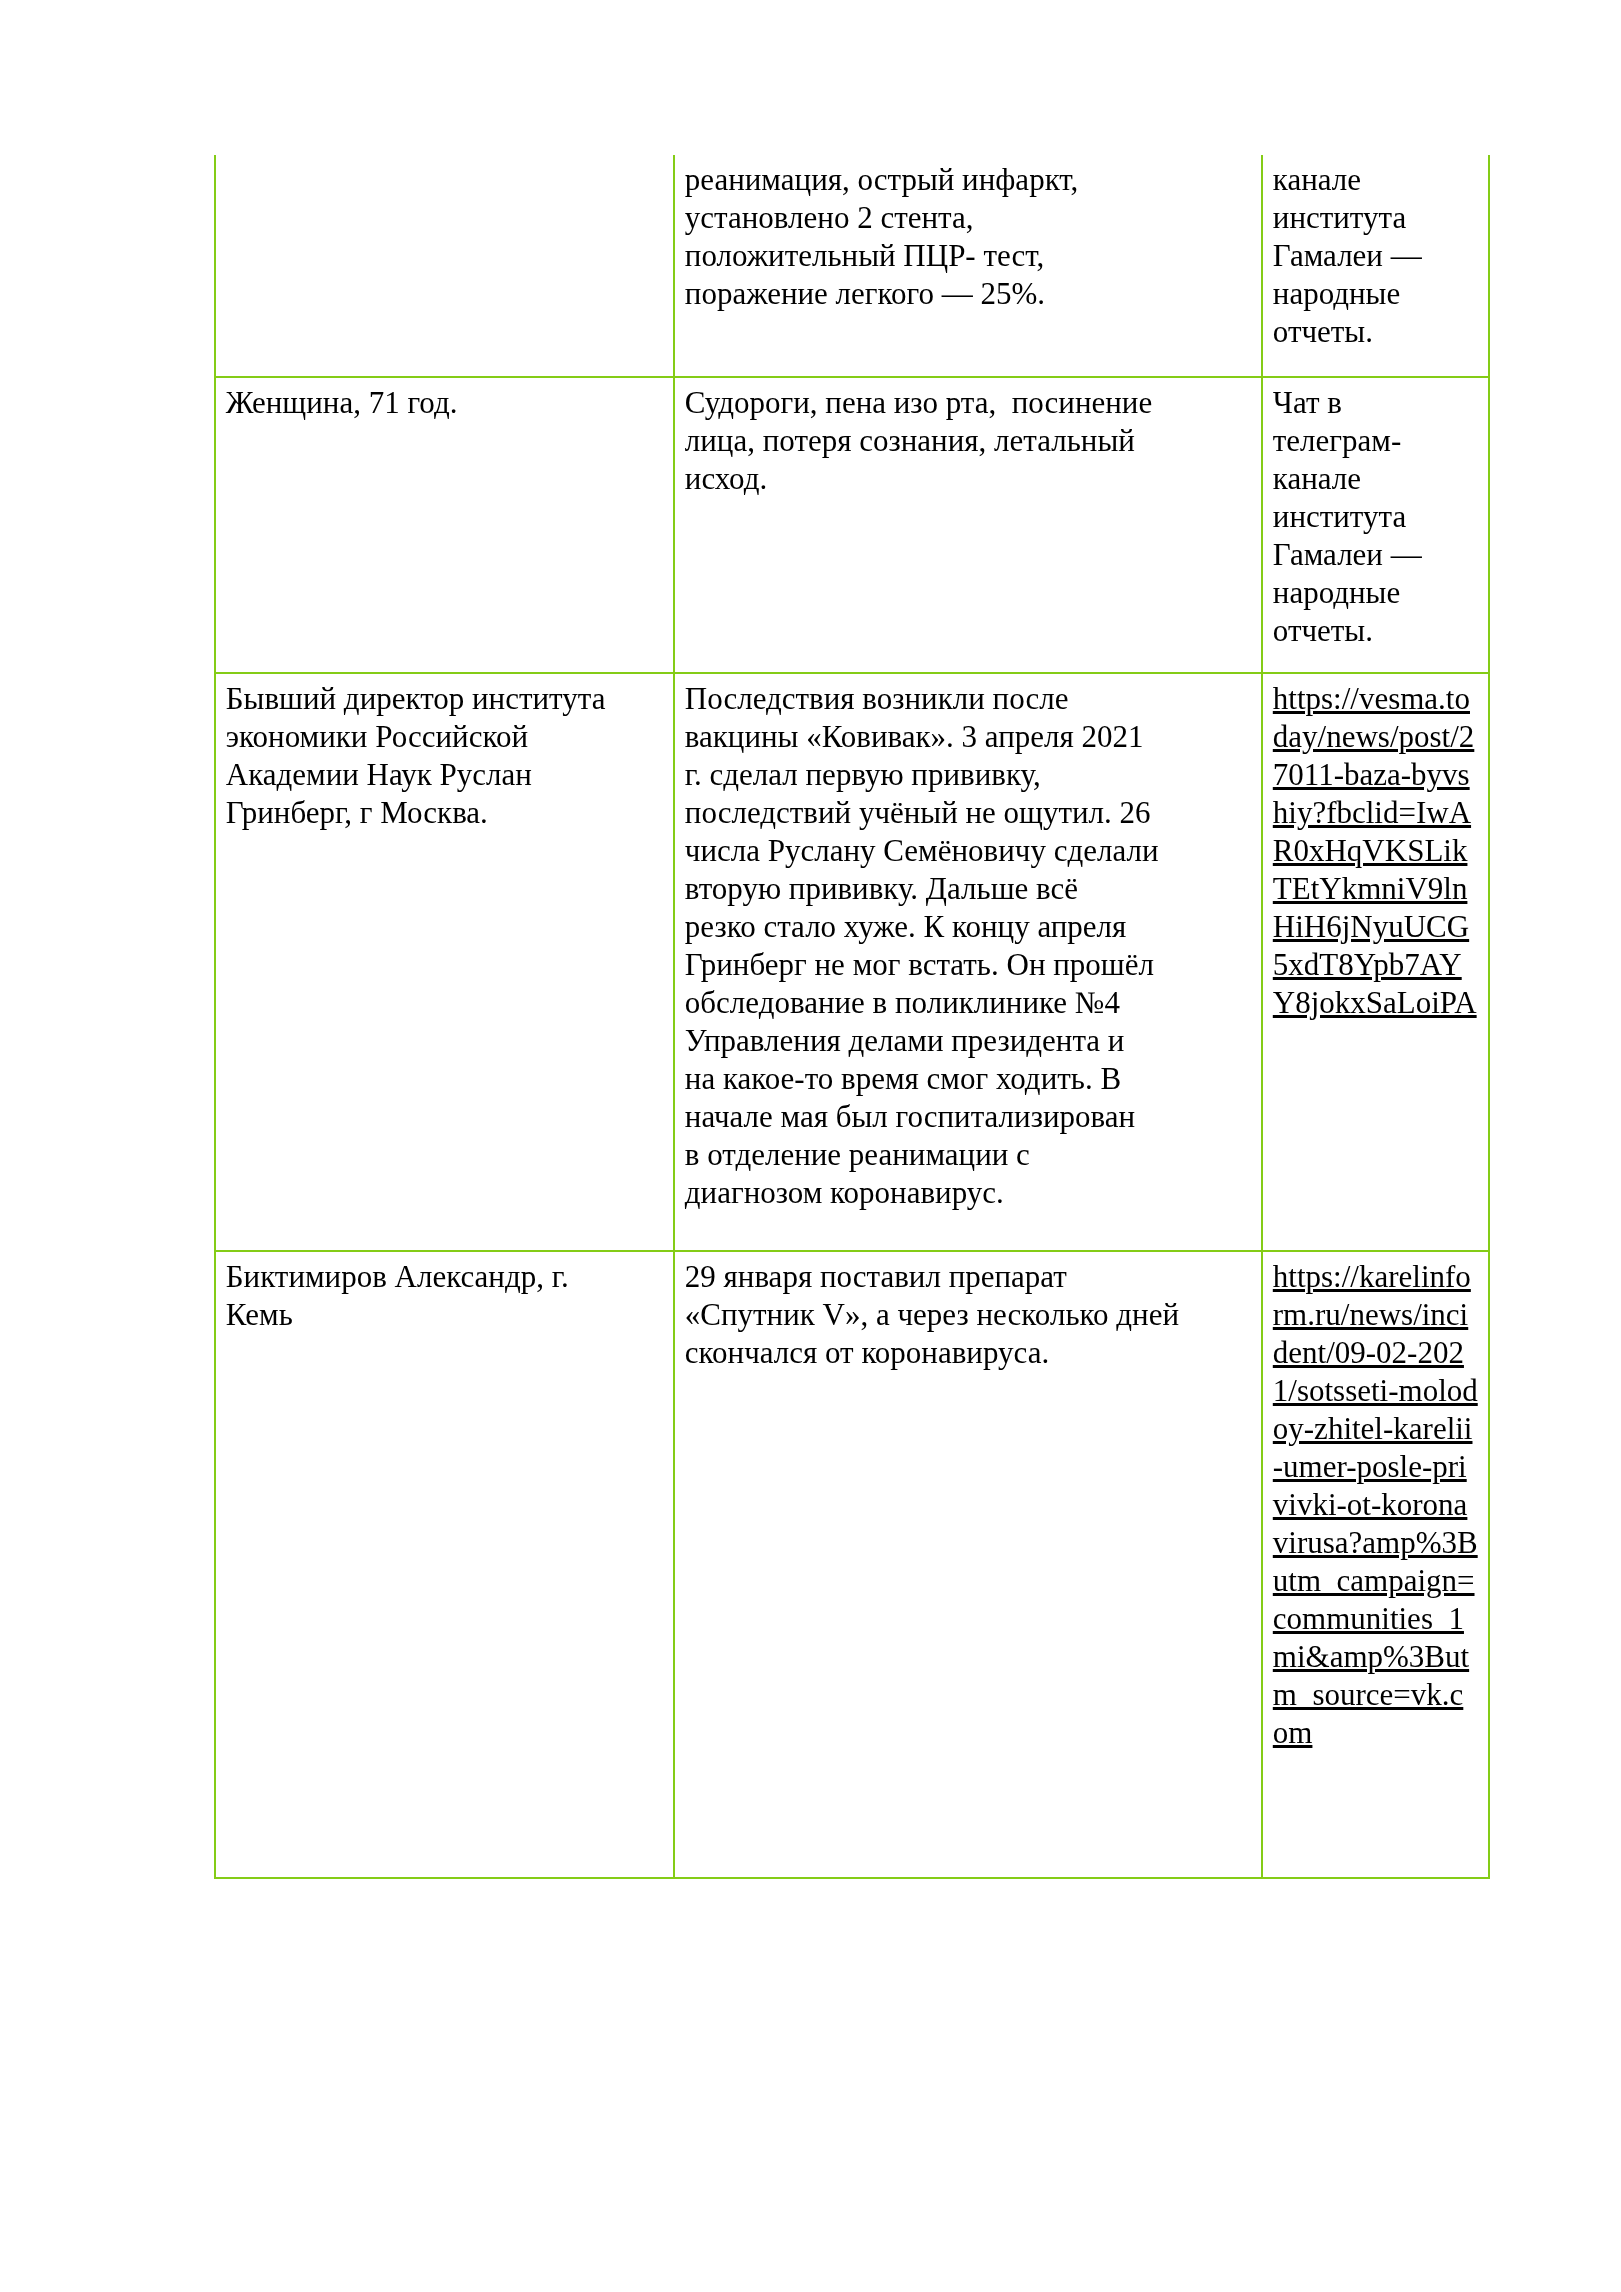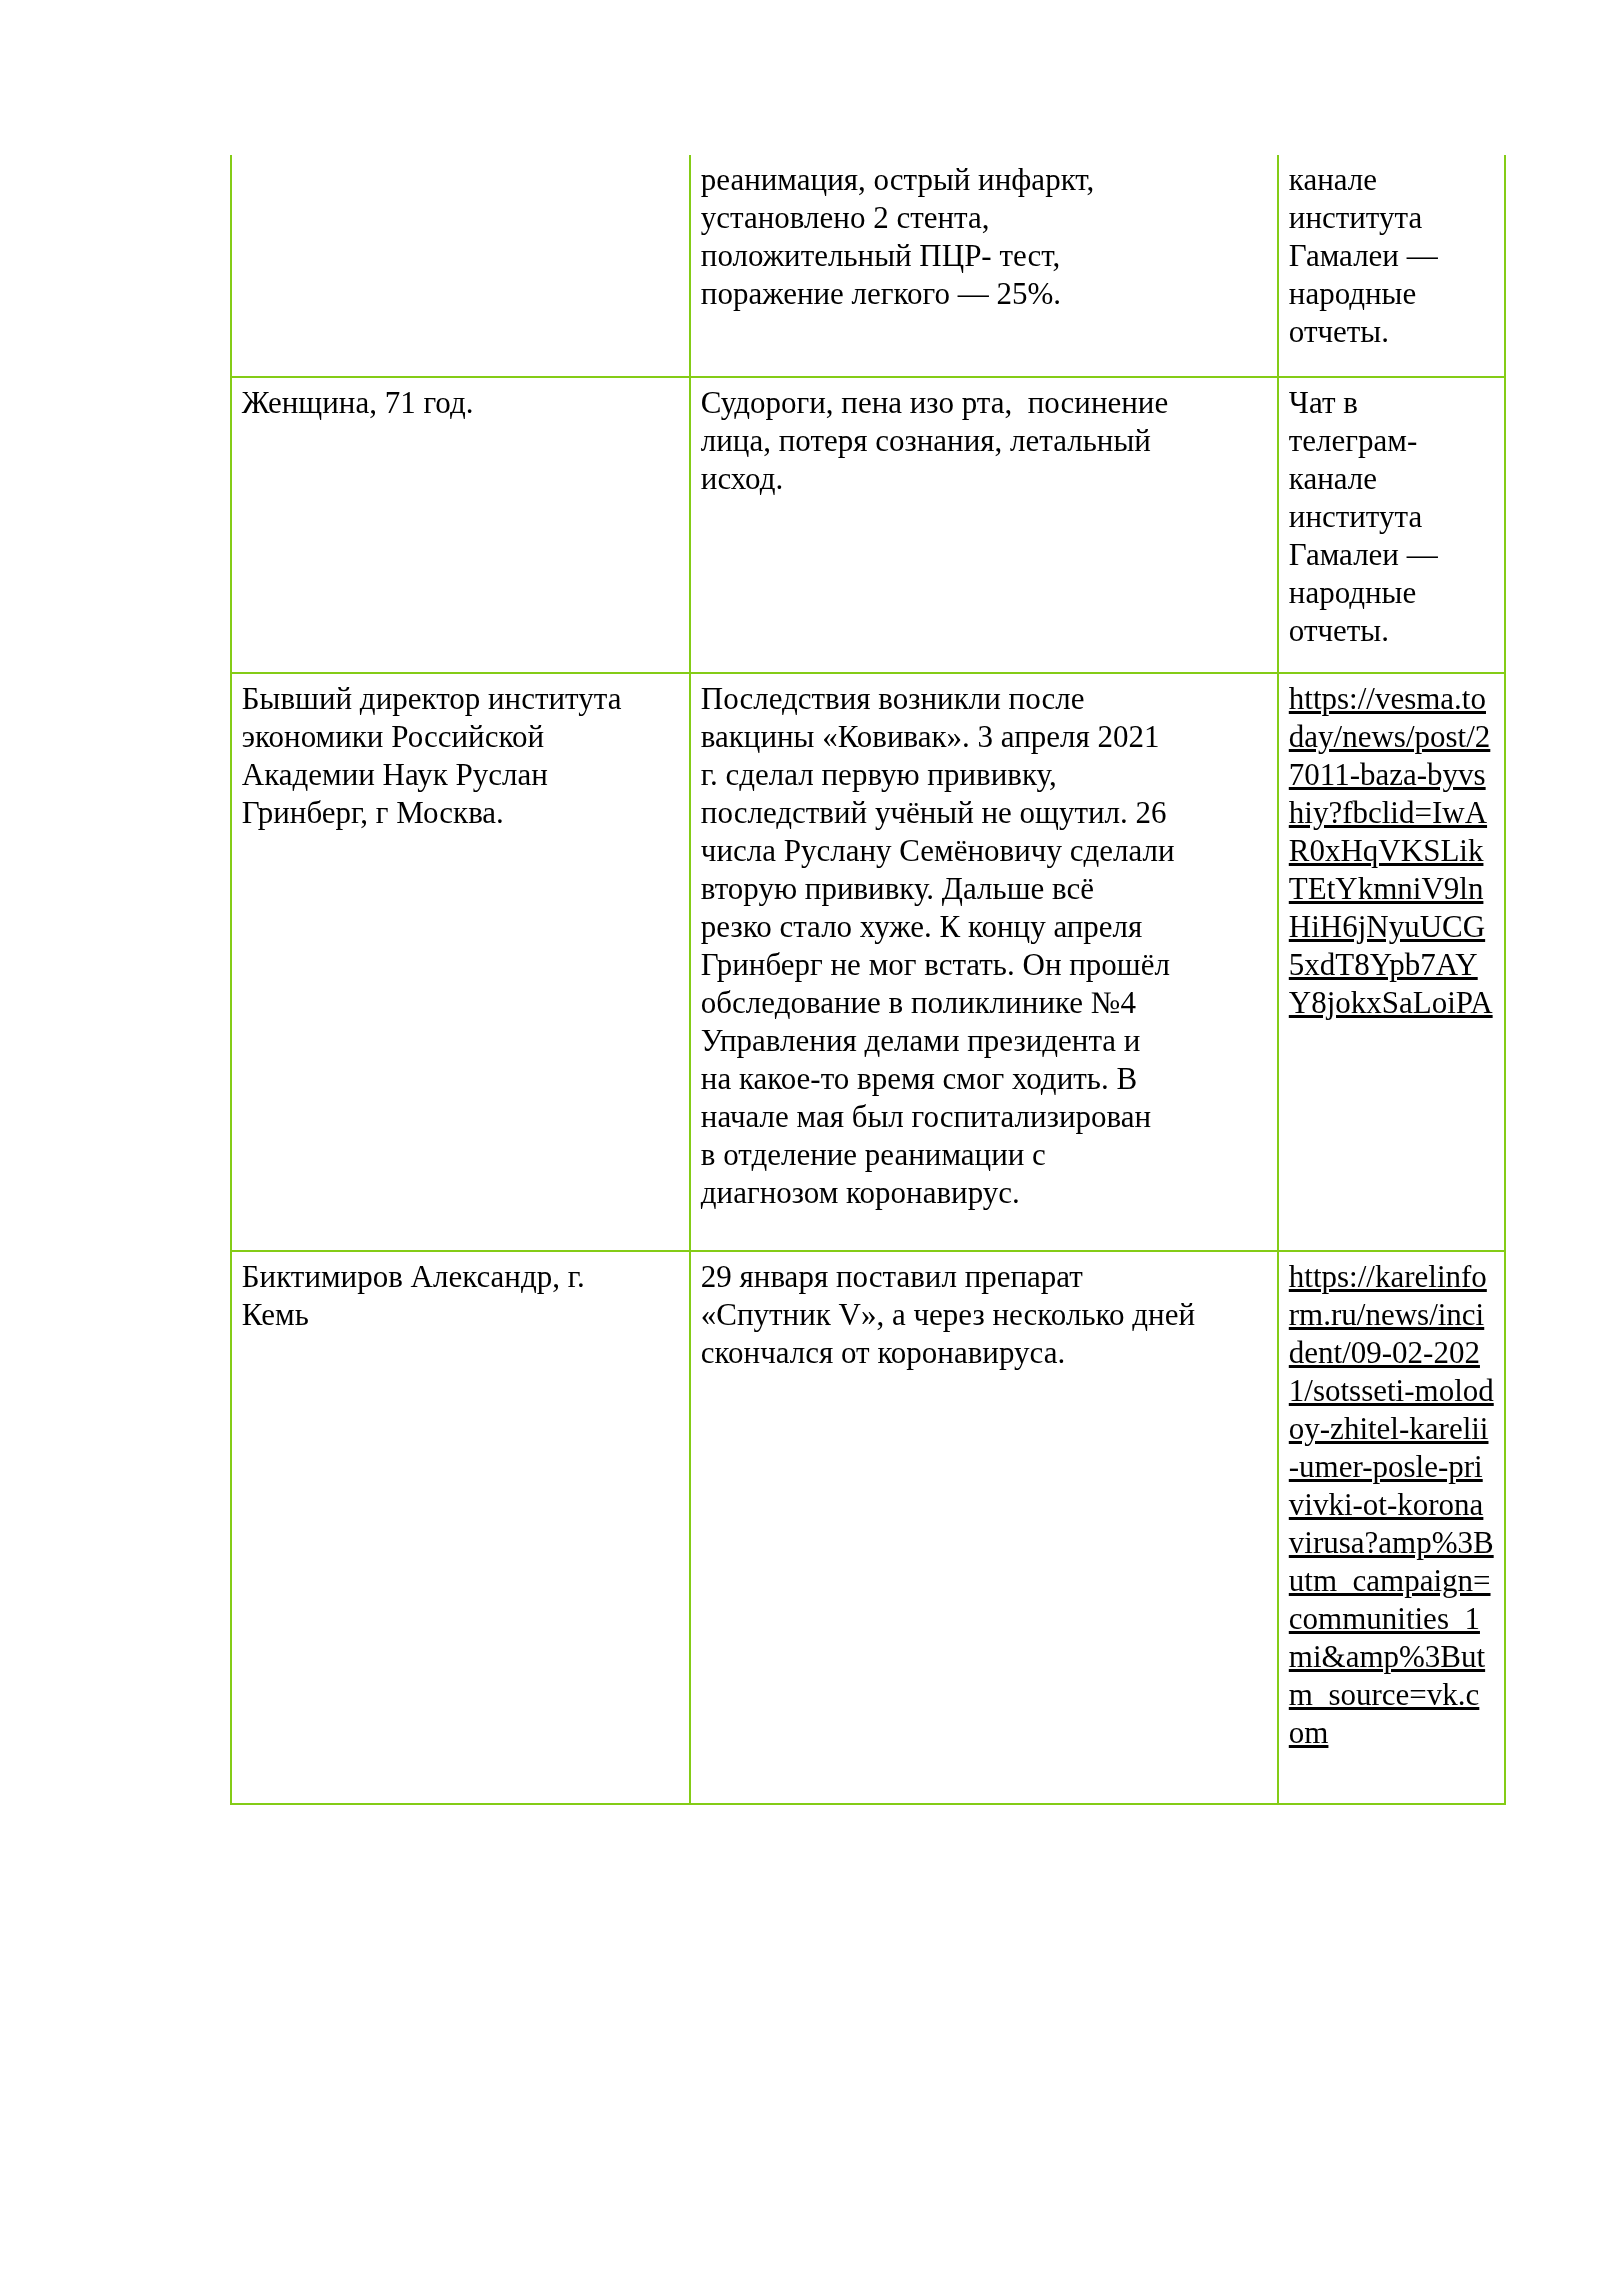--- a/index.html
+++ b/index.html
@@ -10,21 +10,21 @@
   .page {
     position: relative;
     width: 1621px;
     height: 2293px;
     background: #ffffff;
     font-family: "Liberation Serif", "DejaVu Serif", serif;
     color: #000000;
   }
   table.case-table {
     position: absolute;
-    left: 230px;
+    left: 214px;
     top: 155px;
     width: 1274px;
     border-collapse: collapse;
     table-layout: fixed;
   }
   table.case-table td {
     border: 2px solid #84cc16;
     vertical-align: top;
     padding: 5.9px 9.8px 5.9px 9.8px;
     font-size: 31px;
@@ -38,21 +38,21 @@
   td.url  { word-break: break-all; white-space: normal; text-decoration: underline; }
   td.bold { font-weight: normal; }
   td.small { font-size: 29px; line-height: 40px; }
   col.c-person { width: 459px; }
   col.c-desc   { width: 588px; }
   col.c-source { width: 227px; }
   tr.row-1 { height: 222px; }
   tr.row-2 { height: 296px; }
   tr.row-3 { height: 578px; border-radius: 25px; }
   tr.row-4 { height: 187px; }
-  tr.row-5 { height: 553px; margin-top: 12px; }
+  tr.row-5 { height: 627px; margin-top: 12px; }
 </style>
 </head>
 <body>
 
 <div class="page">
   <table class="case-table">
     <colgroup>
       <col class="c-person">
       <col class="c-desc">
       <col class="c-source">

